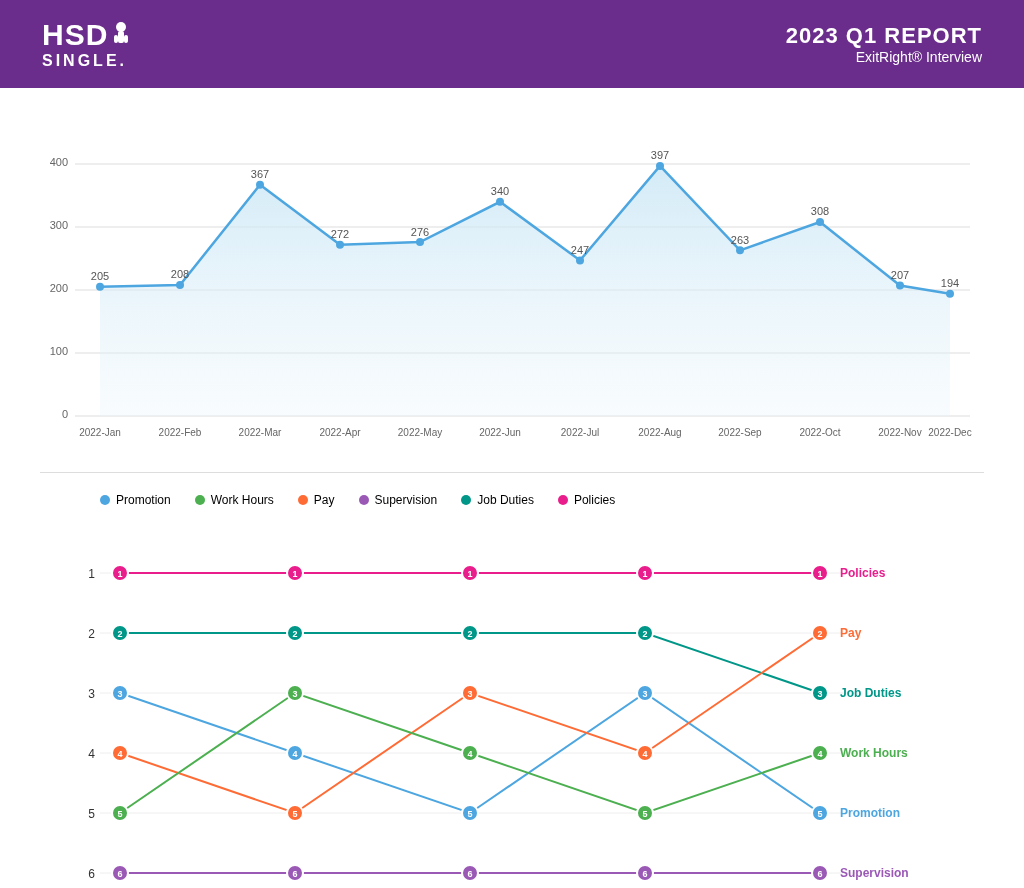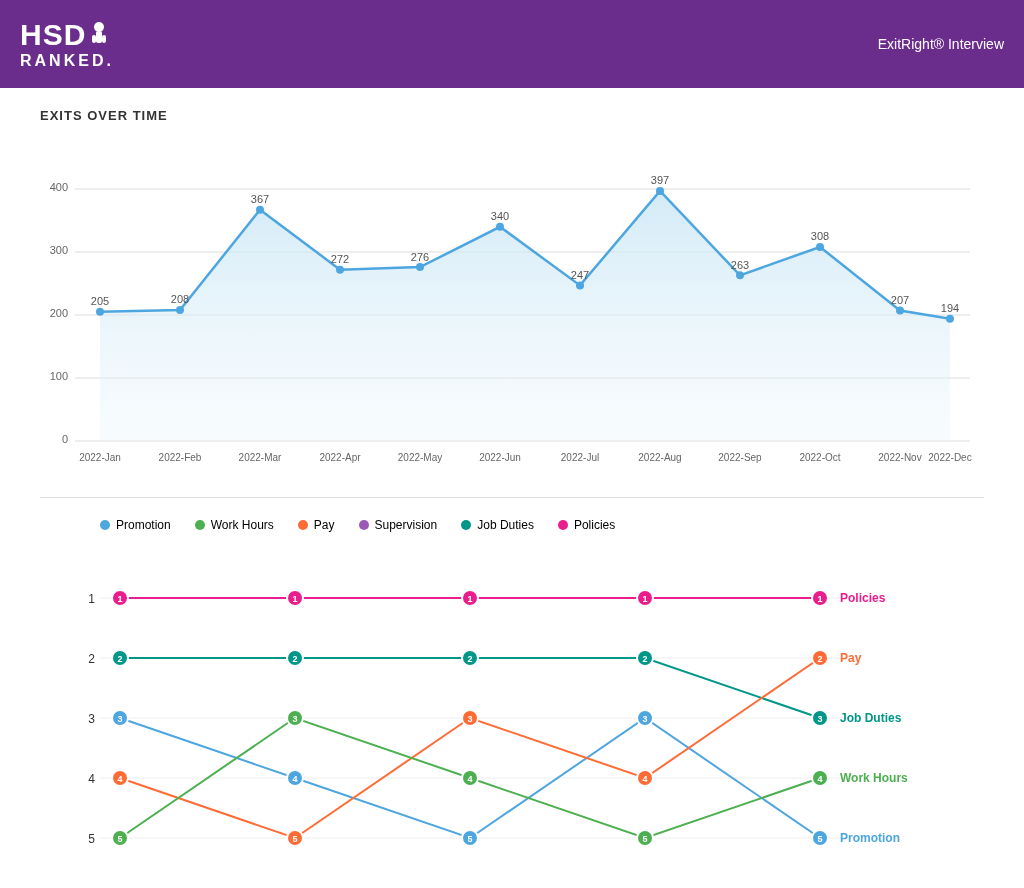--- a/index.html
+++ b/index.html
@@ -1,21 +1,21 @@
 <!DOCTYPE html>
 <html><head>
   <meta charset="utf-8">
   <style>
     * { margin: 0; padding: 0; box-sizing: border-box; }
     body { font-family: Arial, sans-serif; background: #fff; width: 1024px; min-height: 888px; }
 
     
     .header {
       background: #6b2d8b;
-      padding: 18px 20px;
+      padding: 18px 42px;
       display: flex;
       justify-content: space-between;
       align-items: center;
     }
     .logo-area { display: flex; flex-direction: column; }
     .header-right { text-align: right; }
 
     
     .main { padding: 20px 40px; }
 
@@ -41,31 +41,31 @@
   <div class="logo-area">
     <div style="display:flex; align-items:center;">
       <span style="color:#fff; font-size:30px; font-weight:900; letter-spacing:1px;">HSD</span>
       <svg width="22" height="28" viewBox="0 0 22 28" style="margin-left:2px; margin-top:-4px;">
         <circle cx="11" cy="8" r="5" fill="white"></circle>
         <rect x="8" y="12" width="6" height="12" rx="2" fill="white"></rect>
         <rect x="4" y="16" width="4" height="8" rx="2" fill="white"></rect>
         <rect x="14" y="16" width="4" height="8" rx="2" fill="white"></rect>
       </svg>
     </div>
-    <span style="color:#fff; font-size:16px; font-weight:700; letter-spacing:3px;">RANKED.</span>
+    <span style="color:#fff; font-size:16px; font-weight:700; letter-spacing:3px;">SINGLE.</span>
   </div>
   <div class="header-right">
+    <div style="color:#fff; font-size:22px; font-weight:900; letter-spacing:1px;">2023 Q1  REPORT</div>
     <div style="color:#fff; font-size:14px;">ExitRight® Interview</div>
   </div>
 </div>
 
 <div class="main">
 
   <div class="chart-container">
-    <div class="section-title">EXITS OVER TIME</div>
     <svg width="940" height="340" viewBox="0 0 940 340">
 
       <text x="28" y="310" font-size="11" fill="#666" text-anchor="end">0</text>
       <text x="28" y="247" font-size="11" fill="#666" text-anchor="end">100</text>
       <text x="28" y="184" font-size="11" fill="#666" text-anchor="end">200</text>
       <text x="28" y="121" font-size="11" fill="#666" text-anchor="end">300</text>
       <text x="28" y="58" font-size="11" fill="#666" text-anchor="end">400</text>
 
       <line x1="35" y1="308" x2="930" y2="308" stroke="#ddd" stroke-width="1"></line>
       <line x1="35" y1="245" x2="930" y2="245" stroke="#ddd" stroke-width="1"></line>

